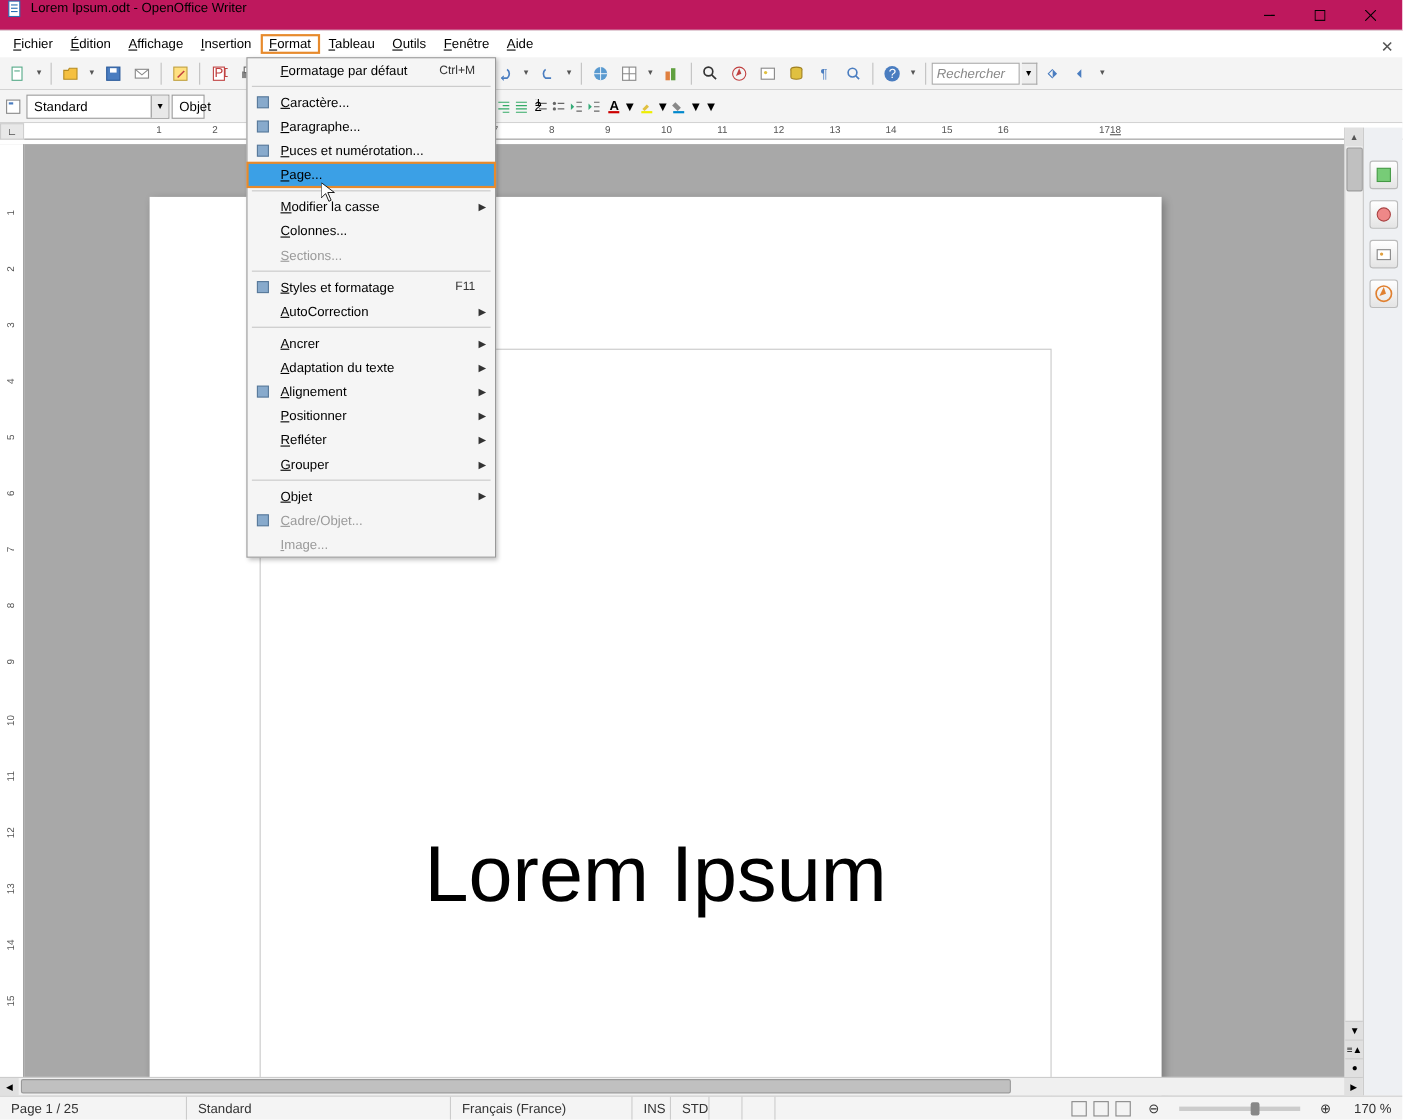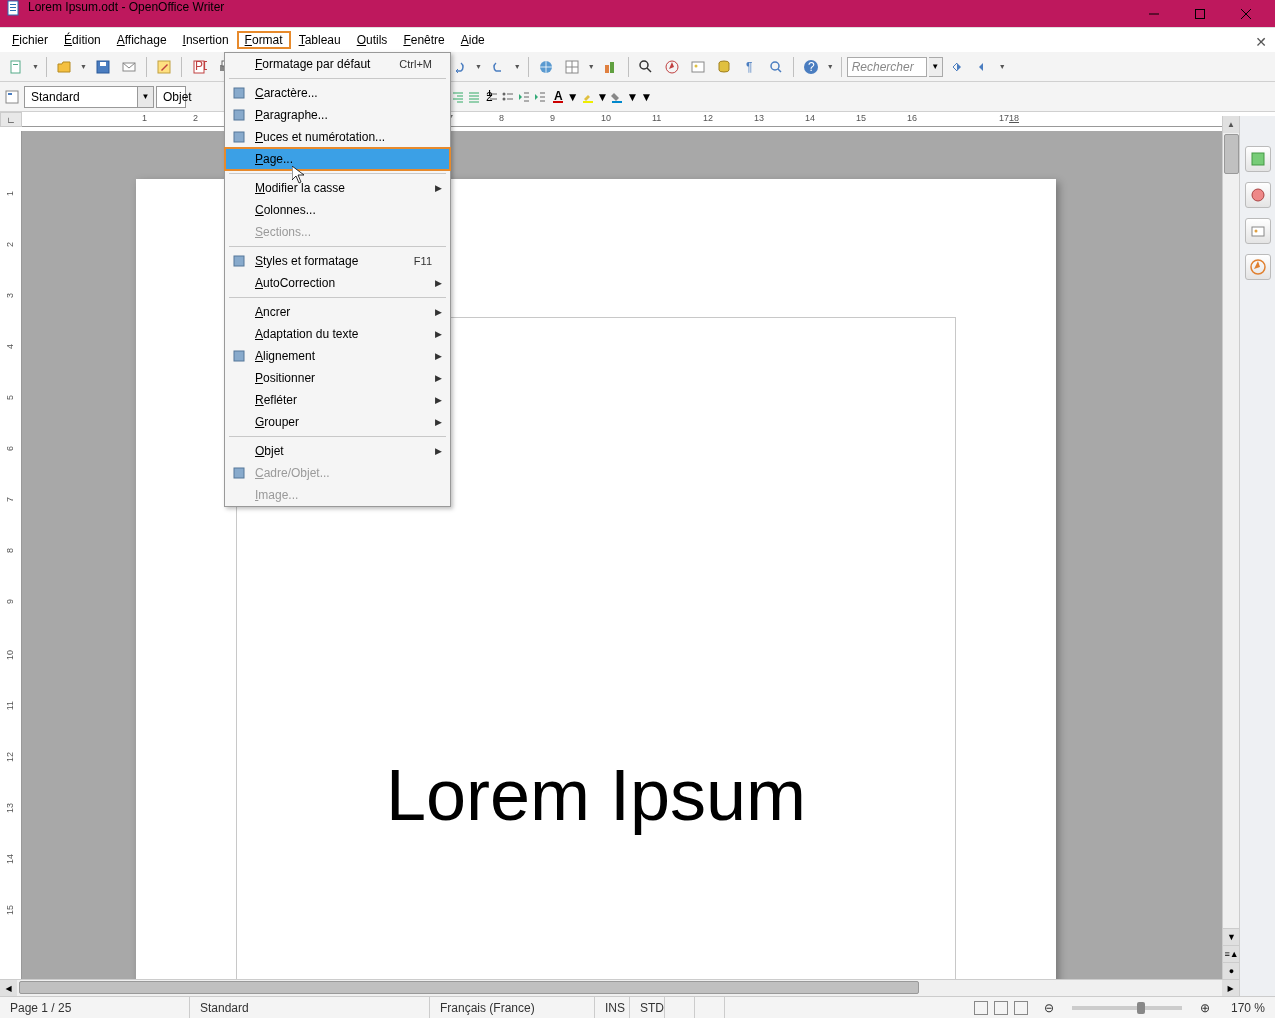--- a/index.html
+++ b/index.html
@@ -476,21 +476,21 @@
 
 <div class="hscroll">
   <div class="hs-btn">◀</div>
   <div class="hs-track">
       <div class="hs-thumb"></div>
     </div>
   <div class="hs-btn">▶</div>
 </div>
 
 <div class="statusbar">
-  <div class="sb-cell" style="width:190px">Page 1 / 25</div>
+  <div class="sb-cell" style="width:170px">Page 1 / 25</div>
   <div class="sb-cell" style="width:240px">Standard</div>
   <div class="sb-cell" style="width:165px">Français (France)</div>
   <div class="sb-cell" style="width:35px">INS</div>
   <div class="sb-cell" style="width:35px">STD</div>
   <div class="sb-cell" style="width:30px"></div>
   <div class="sb-cell" style="width:30px"></div>
   <div class="sb-spacer"></div>
   <div class="sb-icons">
       <div></div>
       <div></div>

